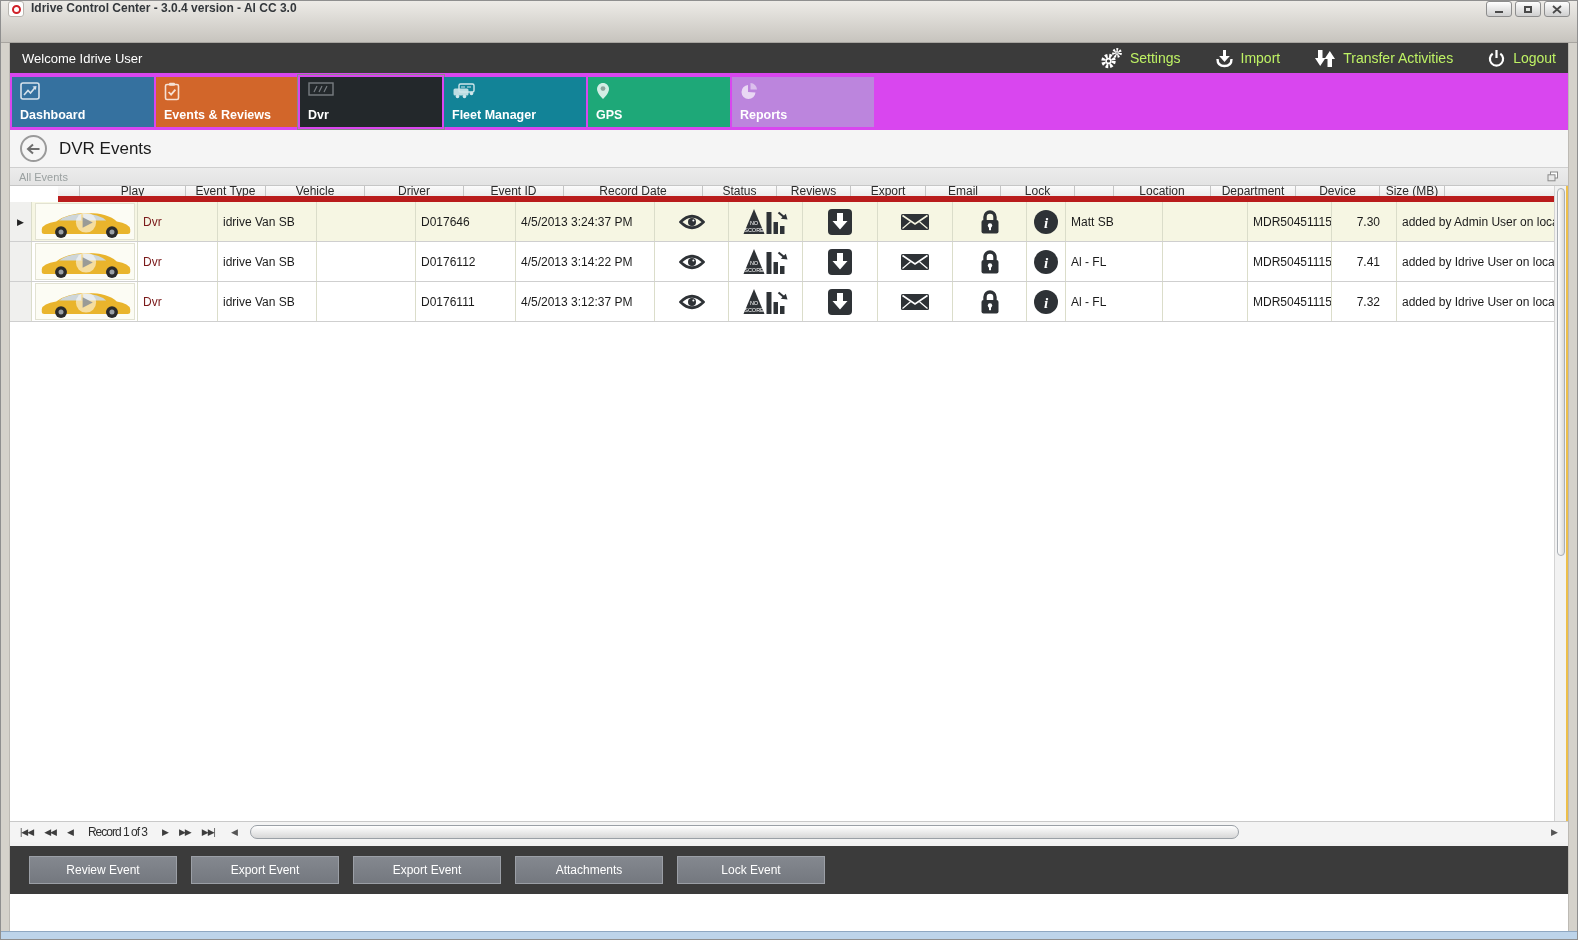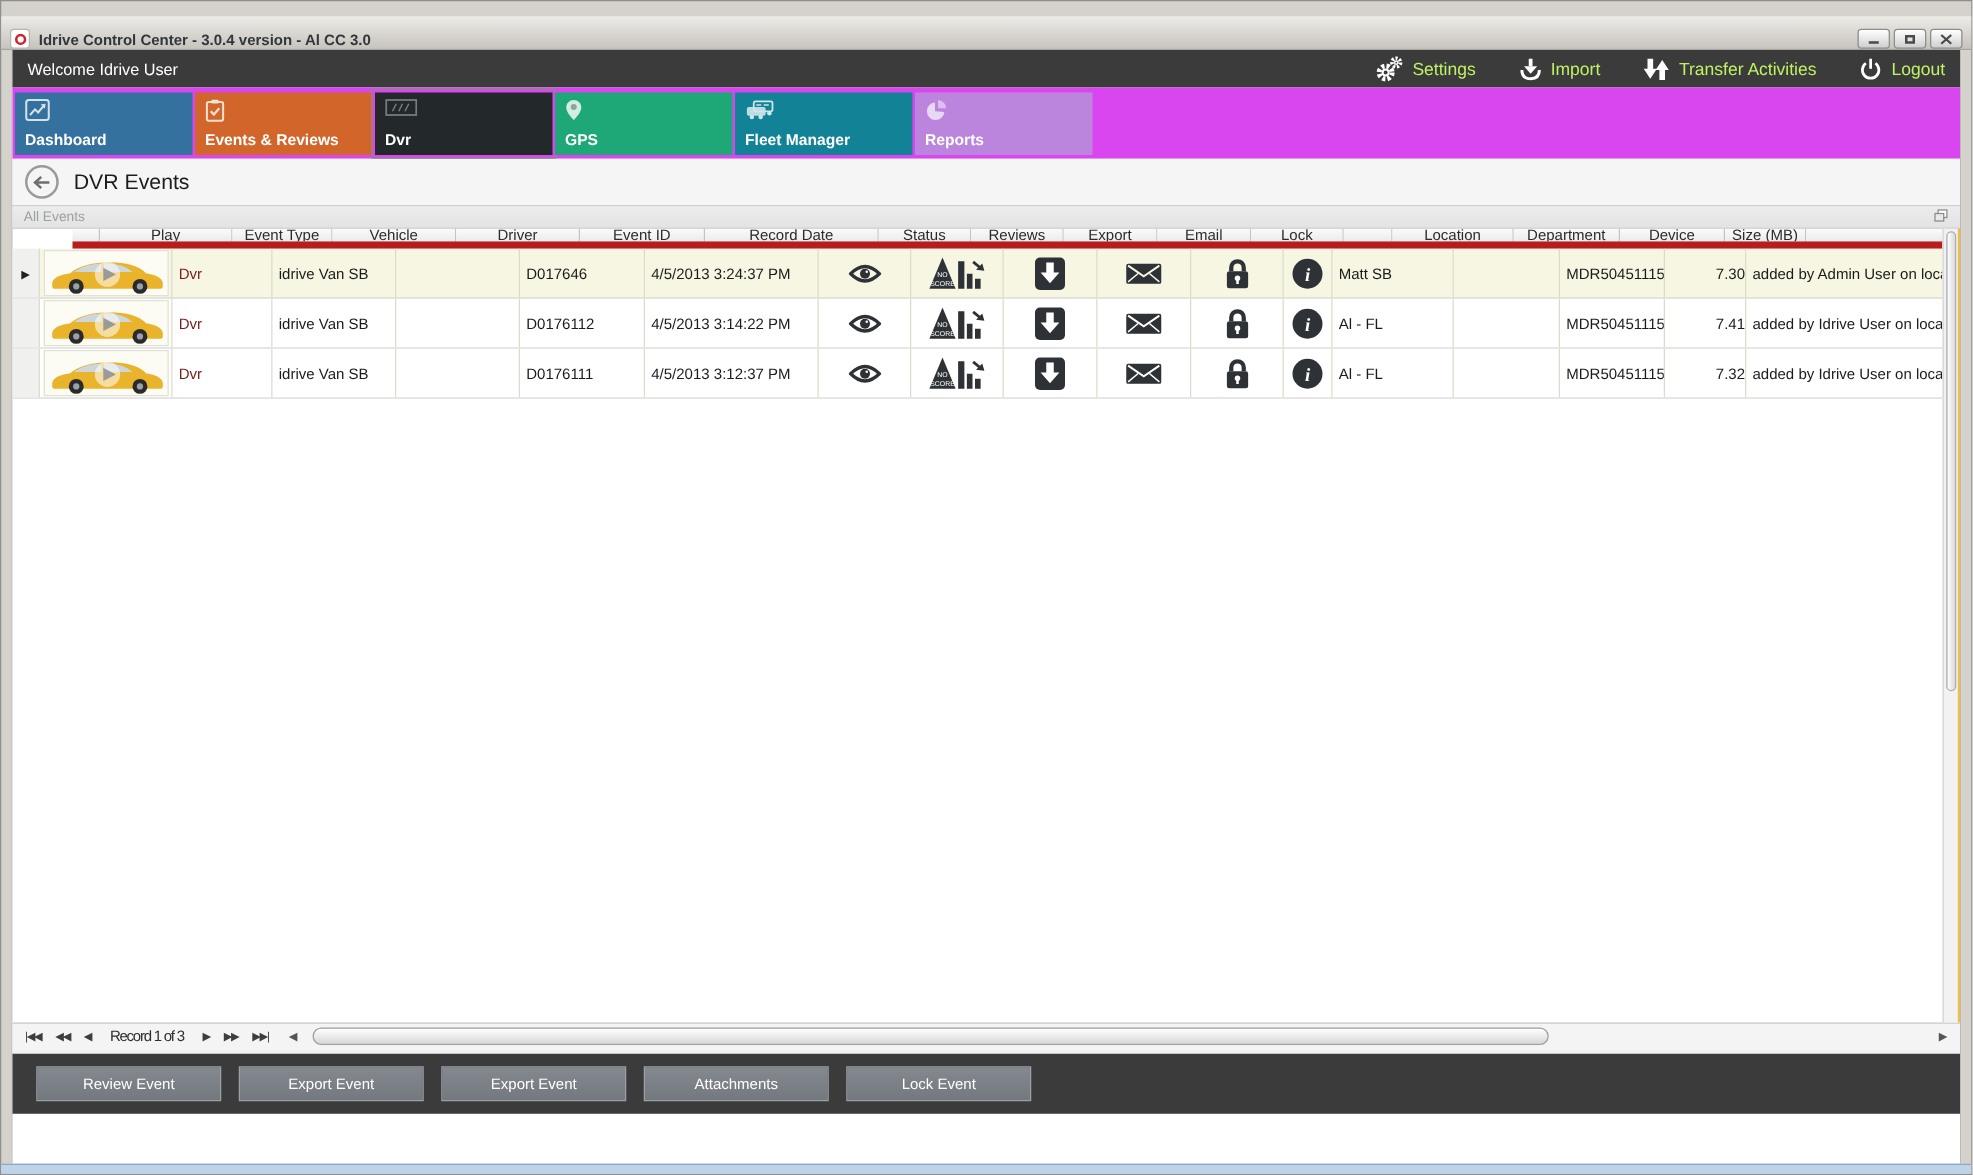--- a/index.html
+++ b/index.html
@@ -3,23 +3,23 @@
 <meta charset="utf-8">
 <style>
   * { box-sizing: border-box; margin: 0; padding: 0; }
   html,body { width:1578px; height:940px; overflow:hidden; }
   body { font-family:"Liberation Sans", sans-serif; background:#d5d2cb; }
 
   .window { width:1578px; height:940px; border:1px solid #8f8f8f; background:#d5d2cb;
             display:flex; flex-direction:column; }
 
   
-  .titlebar { height:27px; flex:none; background:linear-gradient(#edebe7,#c7c4be);
-              display:flex; align-items:flex-end; padding:0 7px; gap:7px;
-              border-bottom:1px solid #a8a5a0;margin-top:12px;}
+  .titlebar { height:42px; flex:none; background:linear-gradient(#edebe7,#c7c4be);
+              display:flex; align-items:flex-start; padding:0 7px; gap:7px;
+              border-bottom:1px solid #a8a5a0;}
   .app-logo { width:16px; height:16px; background:#fff; border:1px solid #b9b6b0; border-radius:3px;
               display:grid; place-items:center; flex:none;}
   .app-logo i { width:9px; height:9px; border:2.5px solid #cf2128; border-radius:50%; display:block;}
   .win-title { font-size:12px; font-weight:bold; color:#33373b; }
   .win-controls { margin-left:auto; display:flex; gap:3px; }
   .win-btn { width:26px; height:16px; border:1px solid #8d8d8d; border-radius:3px;
              background:linear-gradient(#ffffff,#cfcfcf); display:grid; place-items:center; cursor:default;}
   .g-min { width:8px; height:2px; background:#4a4a4a; margin-top:6px;}
   .g-max { width:8px; height:7px; border:2px solid #4a4a4a;}
 
@@ -71,21 +71,21 @@
   .hrow { height:16px; flex:none; border-bottom:6px solid #b91c1c;margin-left:48px; }
   .drow { height:40px; flex:none; border-bottom:1px solid #cfcfcf; background:#fff;}
   .drow.sel { background:#f6f6e3; }
   .filler { flex:1; background:#fff; }
 
   .cell { display:flex; align-items:center; overflow:hidden; white-space:nowrap; flex:none;
           border-right:1px solid #dbddca; padding:0 5px; font-size:12px; color:#1b1b1b;}
   .hrow .cell { border-right:1px solid #c4c4c4; justify-content:center; padding:0 2px;
                 background:linear-gradient(#fbfbfb,#ecebeb); color:#2b2b2b; cursor:default;}
   .cell.center { justify-content:center; padding:0;}
-  .cell.right { justify-content:flex-end; padding-right:0;}
+  .cell.right { justify-content:flex-end; padding-right:16px;}
   .c-sel{width:22px; background:#f0f0ee; justify-content:center; padding:0;}
   .hrow .c-sel{background:linear-gradient(#fbfbfb,#ecebeb);}
   .c-play{width:106px;} .c-etype{width:80px;} .c-veh{width:99px;} .c-drv{width:99px;}
   .c-eid{width:100px;} .c-rdate{width:139px;} .c-status{width:74px;} .c-rev{width:74px;}
   .c-exp{width:75px;} .c-email{width:75px;} .c-lock{width:74px;} .c-info{width:39px;}
   .c-loc{width:97px;} .c-dept{width:85px;} .c-dev{width:84px;} .c-size{width:65px;}
   .c-hist{flex:1; border-right:none;}
   .etype-text { color:#7b1b1b; }
   .row-arrow { font-size:9px; color:#222; }
   .thumb-box { width:100px; height:37px; background:#fcfcf4; border:1px solid #e2e2d2;
@@ -245,37 +245,37 @@
           </svg>
           <span class="t-label">Events &amp; Reviews</span>
         </div>
         <div class="tile tile-dvr">
           <svg class="t-icon" width="26" height="14">
             <rect x="1" y="1" width="24" height="12" fill="none" stroke="#8d9296" stroke-width="1.4"></rect>
             <path d="M6 10 l3 -6 M11 10 l3 -6 M16 10 l3 -6" stroke="#8d9296" stroke-width="1.2"></path>
           </svg>
           <span class="t-label">Dvr</span>
         </div>
-        <div class="tile tile-gps">
-          <svg class="t-icon" width="14" height="18">
-            <path d="M7 1 C3.7 1 1 3.7 1 7 c0 4.5 6 10 6 10 s6 -5.5 6 -10 C13 3.7 10.3 1 7 1 z" fill="#fff"></path>
-            <circle cx="7" cy="6.6" r="2.4" fill="rgba(0,0,0,0.35)"></circle>
-          </svg>
-          <span class="t-label">GPS</span>
-        </div>
         <div class="tile tile-fleet">
           <svg class="t-icon" width="24" height="17">
             <rect x="7" y="2" width="15" height="8" rx="1.5" fill="none" stroke="#fff" stroke-width="1.4"></rect>
             <path d="M9 5 h4 M15 5 h4" stroke="#fff" stroke-width="1.2"></path>
             <rect x="1.5" y="6.5" width="15" height="7" rx="1.5" fill="#fff" opacity="0.9"></rect>
             <circle cx="5.5" cy="14.5" r="1.8" fill="#fff"></circle>
               <circle cx="12.5" cy="14.5" r="1.8" fill="#fff"></circle>
             <circle cx="19.5" cy="11.5" r="1.8" fill="#fff"></circle>
           </svg>
           <span class="t-label">Fleet Manager</span>
+        </div>
+        <div class="tile tile-gps">
+          <svg class="t-icon" width="14" height="18">
+            <path d="M7 1 C3.7 1 1 3.7 1 7 c0 4.5 6 10 6 10 s6 -5.5 6 -10 C13 3.7 10.3 1 7 1 z" fill="#fff"></path>
+            <circle cx="7" cy="6.6" r="2.4" fill="rgba(0,0,0,0.35)"></circle>
+          </svg>
+          <span class="t-label">GPS</span>
         </div>
         <div class="tile tile-reports">
           <svg class="t-icon" width="18" height="18">
             <path d="M8 3 a7 7 0 1 0 7.5 7.5 l-7.5 -0.5 z" fill="#fff" opacity="0.85"></path>
             <path d="M10.5 1 a7 7 0 0 1 6.5 6.5 l-6.5 0 z" fill="#fff" opacity="0.6"></path>
           </svg>
           <span class="t-label">Reports</span>
         </div>
       </div>
 

